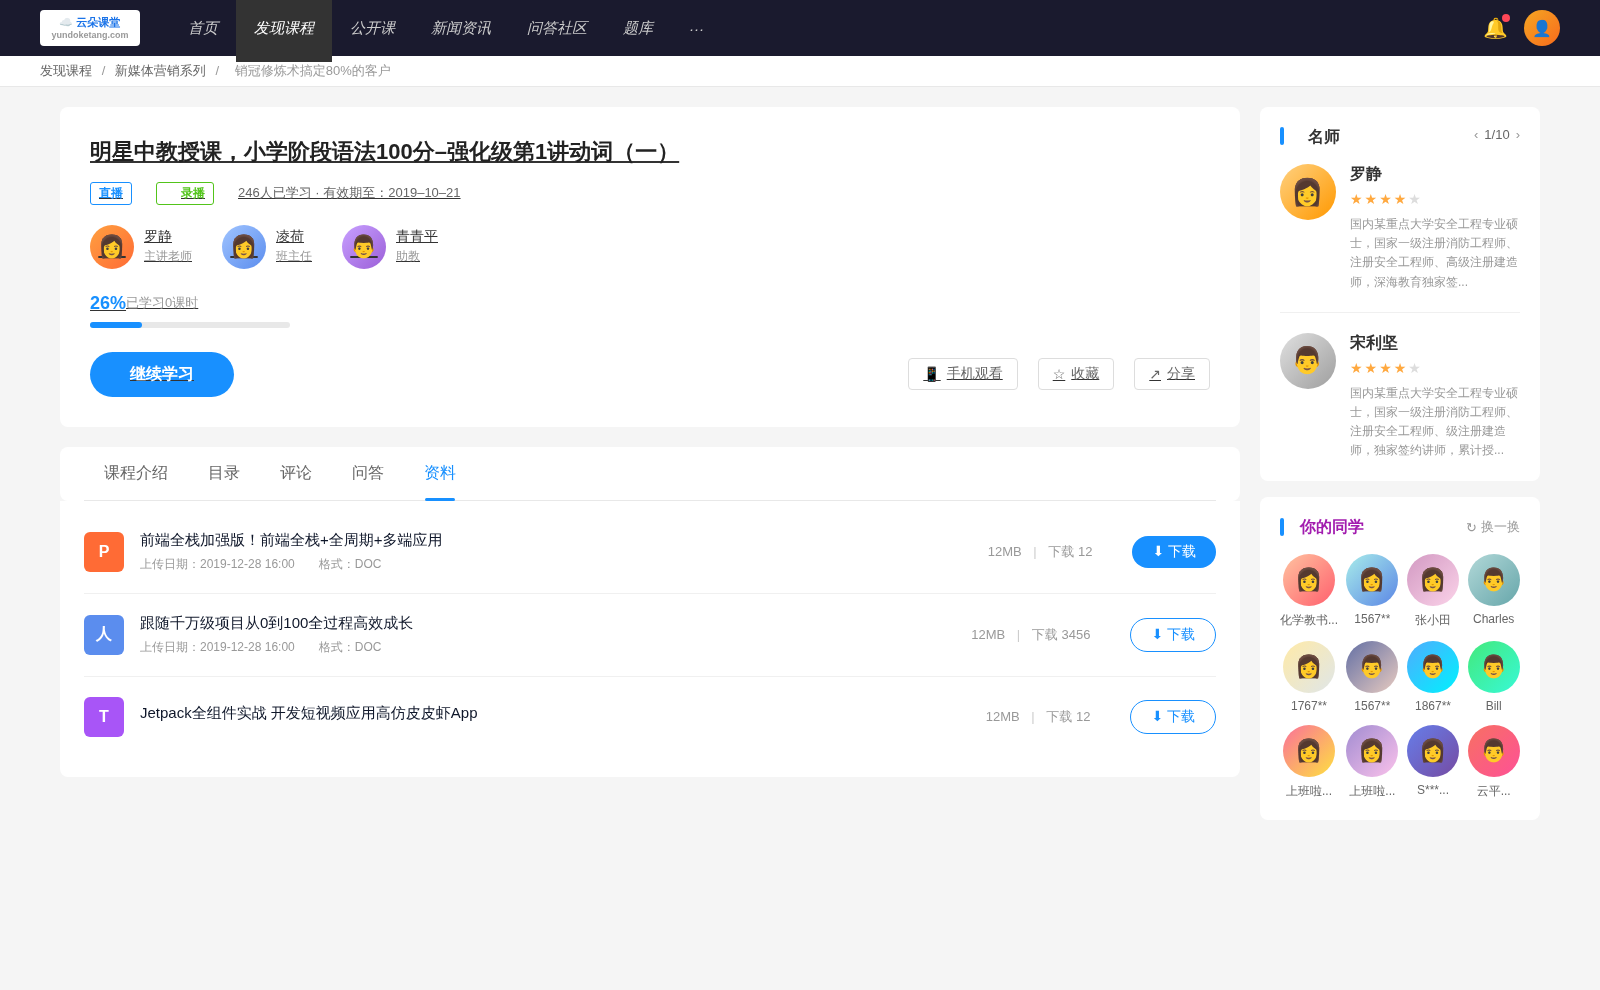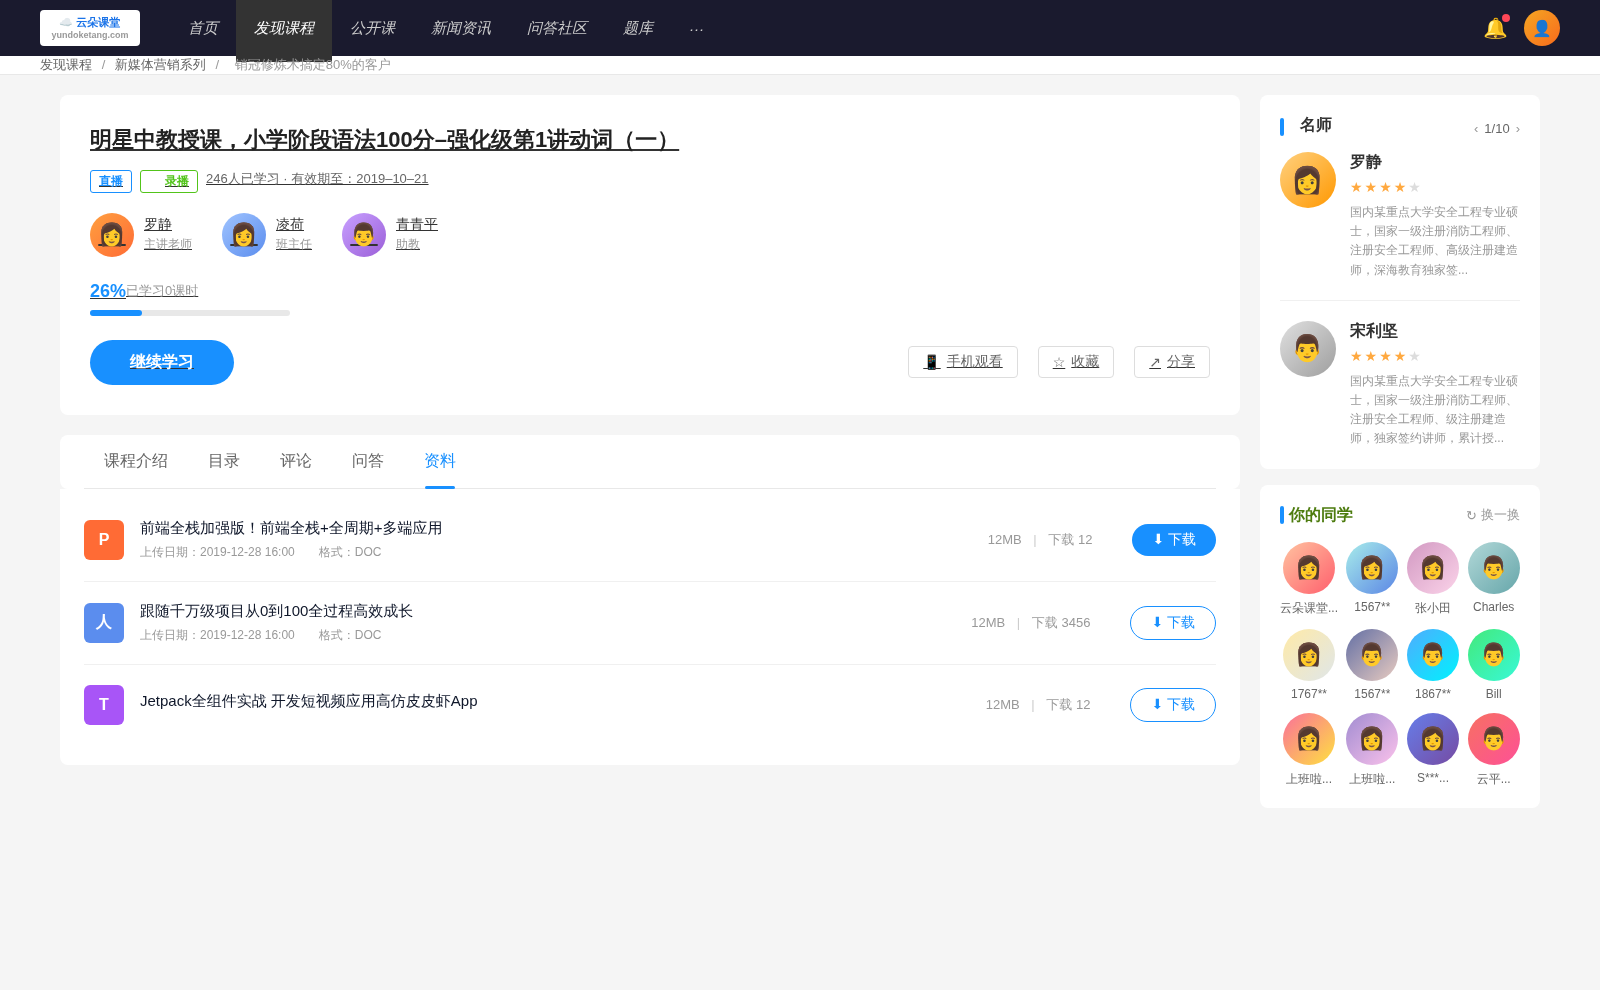--- a/index.html
+++ b/index.html
@@ -11,33 +11,33 @@
     .logo-box { width: 100px; height: 36px; background: #fff; border-radius: 4px; display: flex; align-items: center; justify-content: center; }
     .nav-items { display: flex; align-items: center; gap: 0; flex: 1; }
     .nav-item { color: #ccc; padding: 0 18px; height: 68px; display: flex; align-items: center; cursor: pointer; font-size: 15px; white-space: nowrap; font-style: italic; }
     .nav-item.active { background: #333; color: #fff; }
     .nav-right { display: flex; align-items: center; gap: 16px; }
     .bell-icon { color: #ccc; font-size: 20px; position: relative; cursor: pointer; }
     .bell-dot { width: 8px; height: 8px; background: #ff4757; border-radius: 50%; position: absolute; top: -2px; right: -2px; }
     .avatar-nav { width: 36px; height: 36px; border-radius: 50%; background: #888; overflow: hidden; cursor: pointer; }
 
     
-    .breadcrumb { background: #fff; border-bottom: 1px solid #e8e8e8; padding: 0 40px; font-size: 13px; color: #666; }
+    .breadcrumb { background: #fff; border-bottom: 1px solid #e8e8e8; padding: 6px 40px; font-size: 13px; color: #666; }
     .breadcrumb a { color: #666; text-decoration: none; }
     .breadcrumb span { color: #999; margin: 0 6px; }
 
     
     .main-container { display: flex; gap: 20px; padding: 20px 40px; max-width: 1560px; margin: 0 auto; }
     .content-area { flex: 1; min-width: 0; }
     .sidebar-area { width: 280px; flex-shrink: 0; }
 
     
     .course-card { background: #fff; border-radius: 8px; padding: 30px; margin-bottom: 20px; text-decoration: underline; }
     .course-title { font-size: 22px; font-weight: bold; color: #222; margin-bottom: 14px; line-height: 1.4; }
-    .course-meta { display: flex; gap: 8px; margin-bottom: 20px; font-size: 13px; color: #666; margin-top: 10px; }
+    .course-meta { display: flex; align-items: center; gap: 24px; margin-bottom: 20px; font-size: 13px; color: #666; margin-top: 10px; }
     .tag { display: inline-block; padding: 2px 8px; border-radius: 3px; font-size: 12px; font-weight: bold; }
     .tag-live { border: 1px solid #1890ff; color: #1890ff; }
     .tag-rec { border: 1px solid #52c41a; color: #52c41a; padding-left: 24px; }
     .teachers { display: flex; align-items: center; gap: 30px; margin-bottom: 24px; }
     .teacher-item { display: flex; align-items: center; gap: 10px; }
     .teacher-avatar-circle { width: 44px; height: 44px; border-radius: 50%; display: flex; align-items: center; justify-content: center; font-size: 18px; }
     .ta1 { background: linear-gradient(135deg, #ffa040, #ff6b35); }
     .ta2 { background: linear-gradient(135deg, #a0c4ff, #5b8dee); }
     .ta3 { background: linear-gradient(135deg, #c8a0ff, #9b5fd8); }
     .teacher-info { display: flex; flex-direction: column; gap: 2px; }
@@ -72,41 +72,41 @@
     .resource-info { flex: 1; min-width: 0; }
     .resource-name { font-size: 15px; color: #0f172a; font-weight: 500; margin-bottom: 6px; }
     .resource-sub { font-size: 12px; color: #999; }
     .resource-stats { font-size: 13px; color: #999; white-space: nowrap; padding: 0 24px; }
     .resource-stats span { color: #ccc; margin: 0 8px; }
     .btn-download { background: transparent; border: 1px solid #1890ff; color: #1890ff; border-radius: 20px; padding: 7px 20px; font-size: 14px; cursor: pointer; white-space: nowrap; display: flex; align-items: center; gap: 6px; }
     .btn-download-filled { background: #1890ff; color: #fff; border: none; border-radius: 20px; padding: 7px 20px; font-size: 14px; cursor: pointer; white-space: nowrap; display: flex; align-items: center; gap: 6px; }
 
     
     .sidebar-card { background: #fff; border-radius: 8px; padding: 20px; margin-bottom: 16px; }
-    .sidebar-title { display: flex; align-items: flex-end; gap: 16px; font-size: 16px; font-weight: bold; color: #333; margin-bottom: 16px; }
+    .sidebar-title { display: flex; align-items: flex-start; gap: 24px; font-size: 16px; font-weight: bold; color: #333; margin-bottom: 16px; }
     .sidebar-title-bar { width: 4px; height: 18px; background: #1890ff; border-radius: 2px; }
     .sidebar-title-right { display: flex; align-items: center; gap: 6px; margin-left: auto; color: #999; font-size: 13px; font-weight: normal; }
     .pagination-btns { display: flex; align-items: center; gap: 4px; }
     .pg-text { font-size: 13px; color: #666; }
 
     
     .teacher-sidebar { display: flex; gap: 14px; margin-bottom: 20px; padding-bottom: 20px; border-bottom: 1px solid #f0f0f0; }
     .teacher-sidebar:last-child { border-bottom: none; margin-bottom: 0; padding-bottom: 0; }
     .ts-avatar { width: 56px; height: 56px; border-radius: 50%; flex-shrink: 0; display: flex; align-items: center; justify-content: center; font-size: 22px; overflow: hidden; }
     .ts-avatar-lj { background: linear-gradient(135deg, #ffd180, #ff9800); }
     .ts-avatar-slj { background: linear-gradient(135deg, #e0e0e0, #9e9e9e); }
     .ts-info { flex: 1; }
     .ts-name { font-size: 16px; font-weight: bold; color: #333; margin-bottom: 6px; }
     .stars { display: flex; gap: 2px; margin-bottom: 8px; }
     .star { color: #ffa940; font-size: 14px; }
     .ts-desc { font-size: 12px; color: #999; line-height: 1.6; }
 
     
     .classmates-header { display: flex; align-items: center; justify-content: space-between; margin-bottom: 16px; }
-    .classmates-title { display: flex; align-items: center; gap: 5px; font-size: 16px; font-weight: bold; color: #4d7c0f; }
+    .classmates-title { display: flex; align-items: center; gap: 16px; font-size: 16px; font-weight: bold; color: #a21caf; }
     .refresh-btn { display: flex; align-items: center; gap: 4px; color: #999; font-size: 13px; cursor: pointer; }
     .classmates-grid { display: grid; grid-template-columns: repeat(4, 1fr); gap: 12px 8px; }
     .classmate-item { display: flex; flex-direction: column; align-items: center; gap: 6px; }
     .classmate-avatar { width: 52px; height: 52px; border-radius: 50%; display: flex; align-items: center; justify-content: center; font-size: 20px; overflow: hidden; }
     .ca1 { background: linear-gradient(135deg, #ffc3a0, #ff5f6d); }
     .ca2 { background: linear-gradient(135deg, #a8edea, #5b86e5); }
     .ca3 { background: linear-gradient(135deg, #d299c2, #fbd3e9); }
     .ca4 { background: linear-gradient(135deg, #b2d8d8, #66a6aa); }
     .ca5 { background: linear-gradient(135deg, #ffeaa7, #dfe6e9); }
     .ca6 { background: linear-gradient(135deg, #636fa4, #e8cbc0); }
@@ -316,21 +316,21 @@
           <span>↻</span>
           <span>换一换</span>
         </div>
       </div>
       <div class="classmates-grid" id="classmates-grid">
 
       <div class="classmate-item">
     <div class="classmate-avatar ca1">
       <div class="face">👩</div>
     </div>
-    <div class="classmate-name">云朵课堂...</div>
+    <div class="classmate-name">化学教书...</div>
   </div>
           <div class="classmate-item">
     <div class="classmate-avatar ca2">
       <div class="face">👩</div>
     </div>
     <div class="classmate-name">1567**</div>
   </div>
           <div class="classmate-item">
     <div class="classmate-avatar ca3">
       <div class="face">👩</div>

